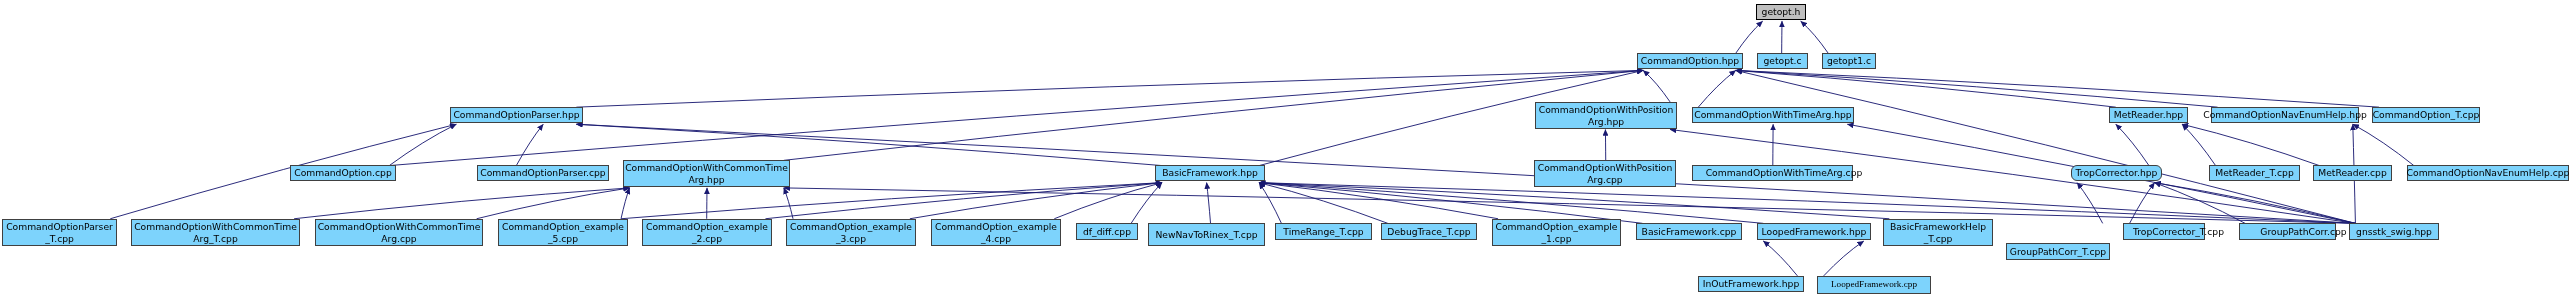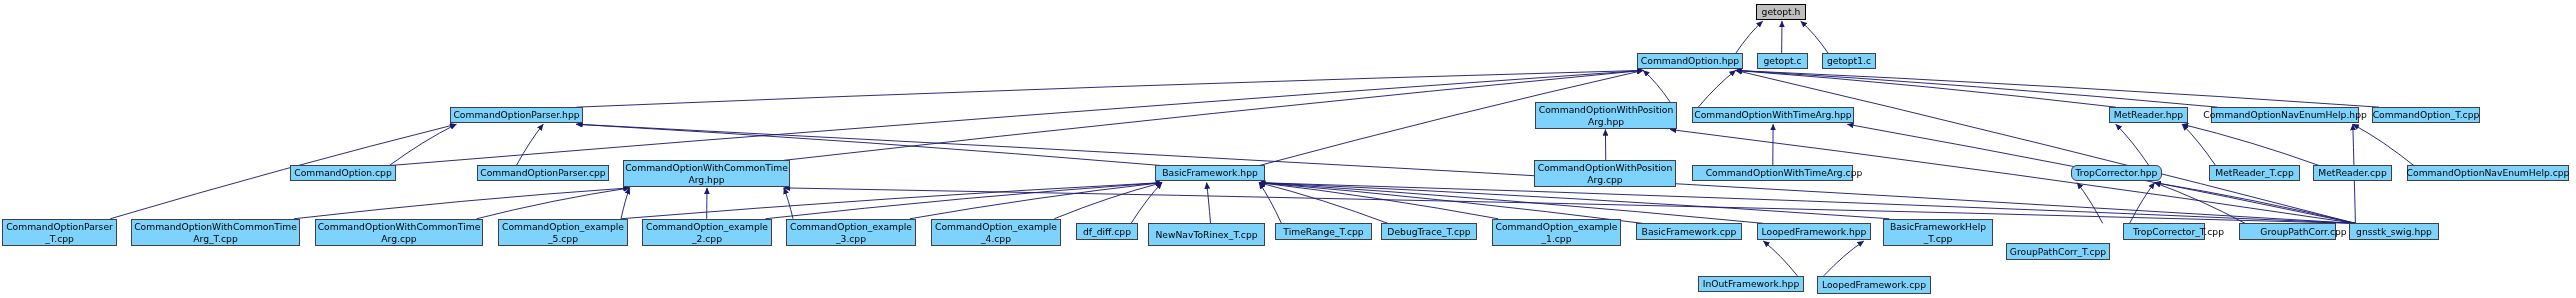--- a/index.html
+++ b/index.html
@@ -233,18 +233,18 @@
       </div>
       <div class="node" title="GroupPathCorr.cpp" style="left: 2239px; top: 223px; width: 97px; height: 17px; padding-left: 32px;">
         <div>GroupPathCorr.cpp</div>
       </div>
       <div class="node" title="gnsstk_swig.hpp" style="left: 2349px; top: 223px; width: 90px; height: 17px;">
         <div>gnsstk_swig.hpp</div>
       </div>
       <div class="node" title="InOutFramework.hpp" style="left: 1698px; top: 276px; width: 106px; height: 16.4px;">
         <div>InOutFramework.hpp</div>
       </div>
-      <div class="node" title="LoopedFramework.cpp" style="left: 1817px; top: 276px; width: 114px; height: 18px;">
+      <div class="node" title="LoopedFramework.cpp" style="left: 1817px; top: 276px; width: 114px; height: 18px; font-family: Liberation Serif, serif;">
         <div>LoopedFramework.cpp</div>
       </div>
     </div>
 </div>
 
 
 </body></html>

